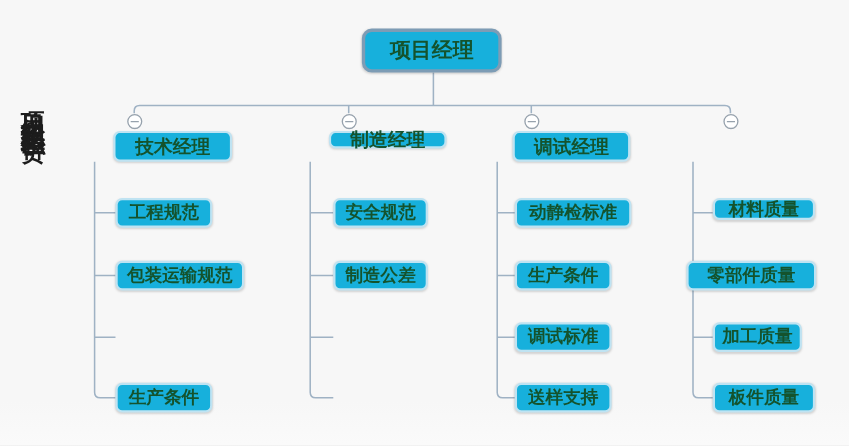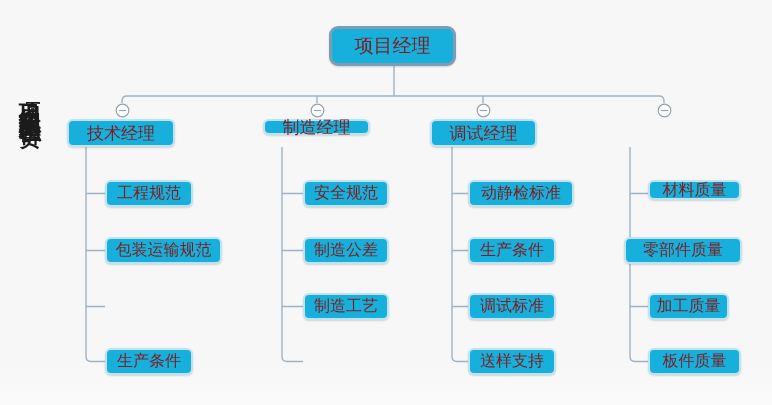--- a/index.html
+++ b/index.html
@@ -21,36 +21,37 @@
     font-size:22px;
     font-weight:700;
     letter-spacing:3px;
     color:#1c1c1c;
     user-select:none;
   }
   svg.wires{position:absolute;left:0;top:0;pointer-events:none;}
   .node{
     position:absolute;
     display:flex;align-items:center;justify-content:center;
-    color:#7f1d1d;font-weight:400;
+    color:#14532d;font-weight:700;
     background:#17b0dc;
     box-sizing:border-box;
     box-shadow:0 1px 2px rgba(0,0,0,0.15);
     white-space:nowrap;
     cursor:default;
   }
   .node.root{
     border:3px solid #7d9cb5;
     border-radius:9px;
     font-size:19px;
   }
   .node.branch{
     border:2px solid #bfe3f2;
     border-radius:6px;
     font-size:17px;
+    margin-left:36px;
   }
   .node.leaf{
     border:2px solid #bfe3f2;
     border-radius:6px;
     font-size:16px;
   }
   .collapse{
     position:absolute;width:15px;height:15px;
   }
 </style>
@@ -106,21 +107,20 @@
   <div class="node branch" style="left:67px;top:119px;width:108px;height:28px">技术经理</div>
   <div class="node branch" style="left:263px;top:119px;width:107px;height:16px">制造经理</div>
   <div class="node branch" style="left:430px;top:119px;width:107px;height:28px">调试经理</div>
 
   <div class="node leaf" style="left:105px;top:180px;width:88px;height:27px">工程规范</div>
   <div class="node leaf" style="left:105px;top:237px;width:117px;height:27px">包装运输规范</div>
   <div class="node leaf" style="left:105px;top:348px;width:88px;height:27px">生产条件</div>
 
   <div class="node leaf" style="left:303px;top:180px;width:86px;height:27px">安全规范</div>
   <div class="node leaf" style="left:303px;top:237px;width:86px;height:27px">制造公差</div>
-  <div class="node leaf" style="left:303px;top:293px;width:86px;height:27px">制造工艺</div>
 
   <div class="node leaf" style="left:468px;top:180px;width:106px;height:27px">动静检标准</div>
   <div class="node leaf" style="left:468px;top:237px;width:88px;height:27px">生产条件</div>
   <div class="node leaf" style="left:468px;top:293px;width:88px;height:27px">调试标准</div>
   <div class="node leaf" style="left:468px;top:348px;width:88px;height:27px">送样支持</div>
 
   <div class="node leaf" style="left:648px;top:180px;width:93px;height:20px">材料质量</div>
   <div class="node leaf" style="left:624px;top:237px;width:118px;height:27px">零部件质量</div>
   <div class="node leaf" style="left:648px;top:293px;width:81px;height:27px">加工质量</div>
   <div class="node leaf" style="left:648px;top:348px;width:93px;height:27px">板件质量</div>

